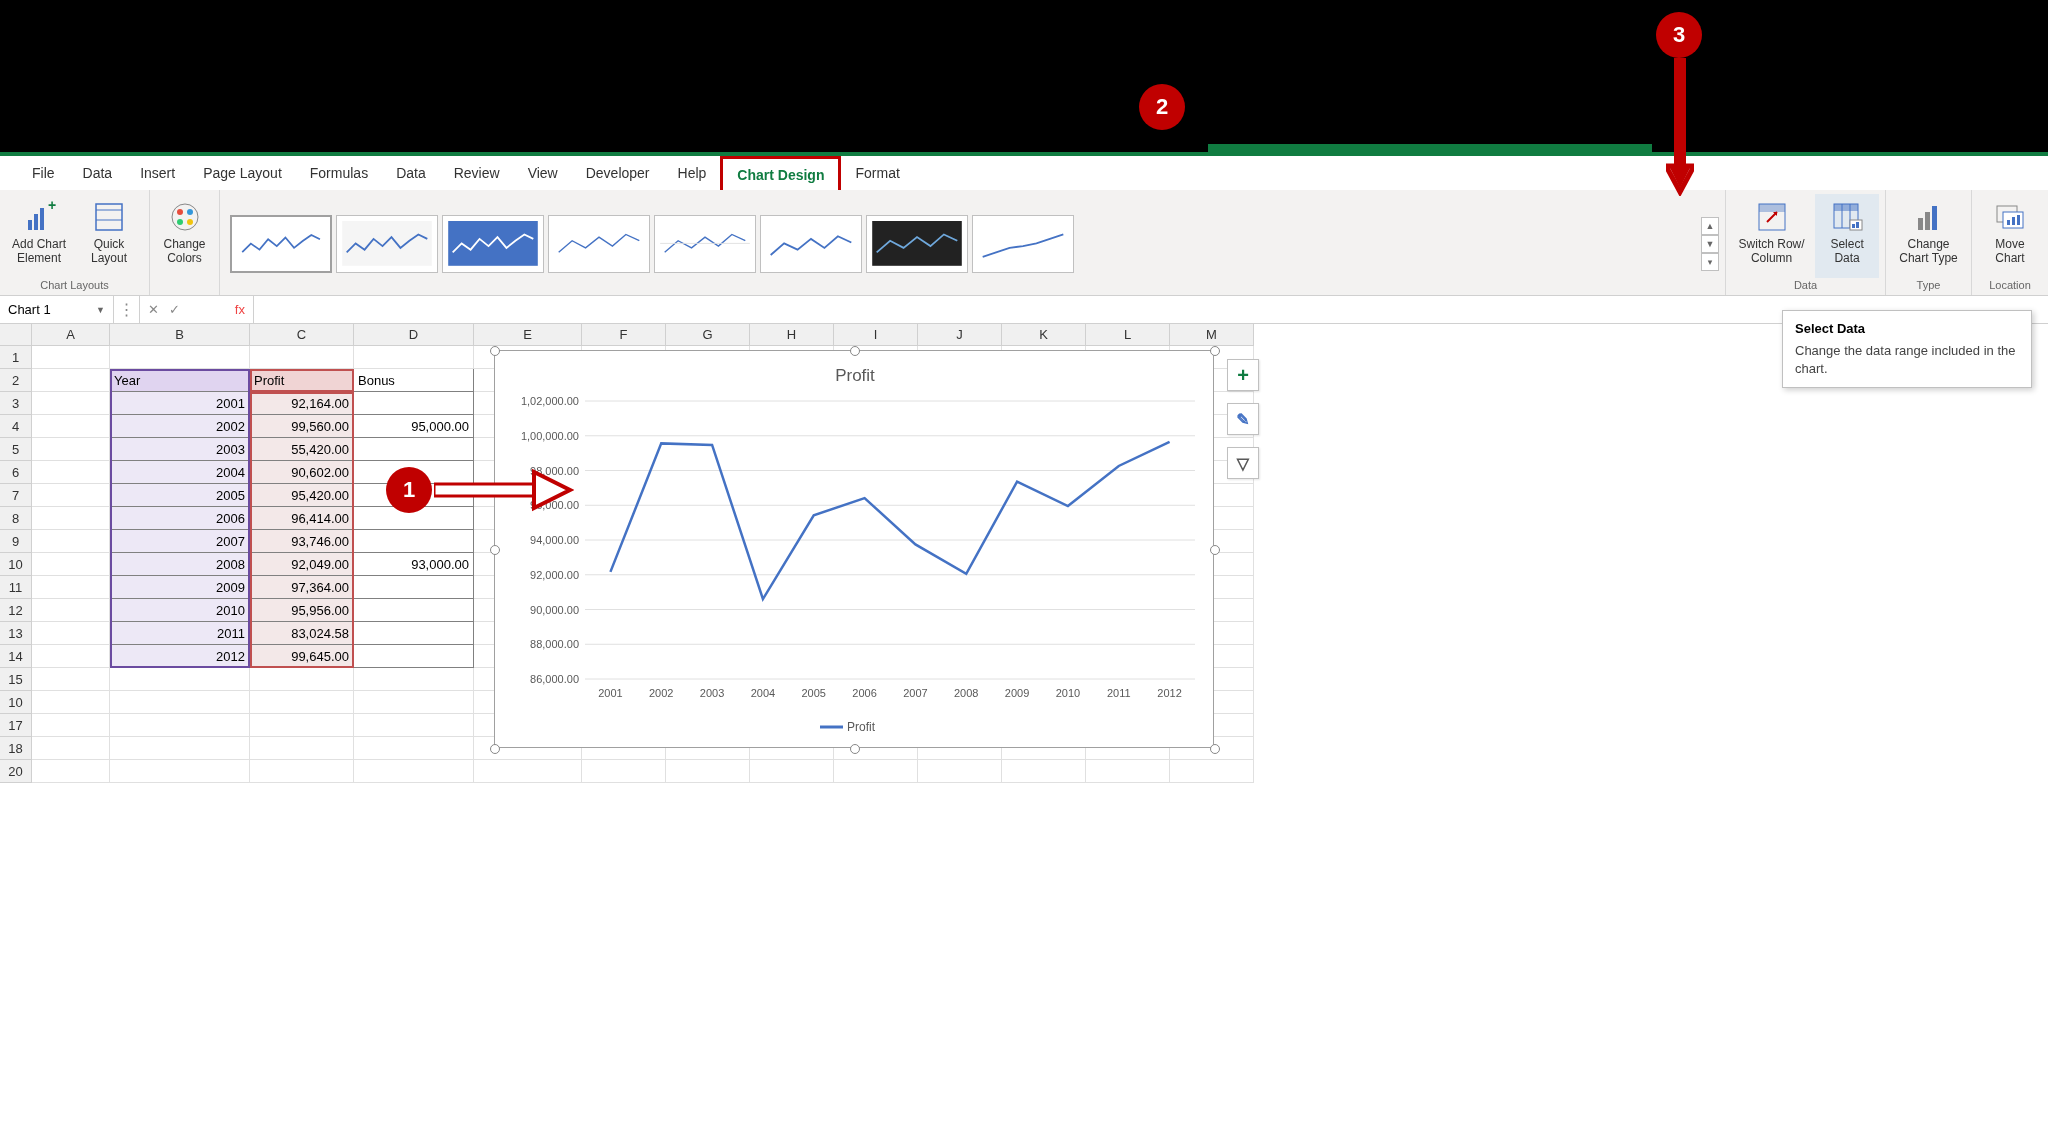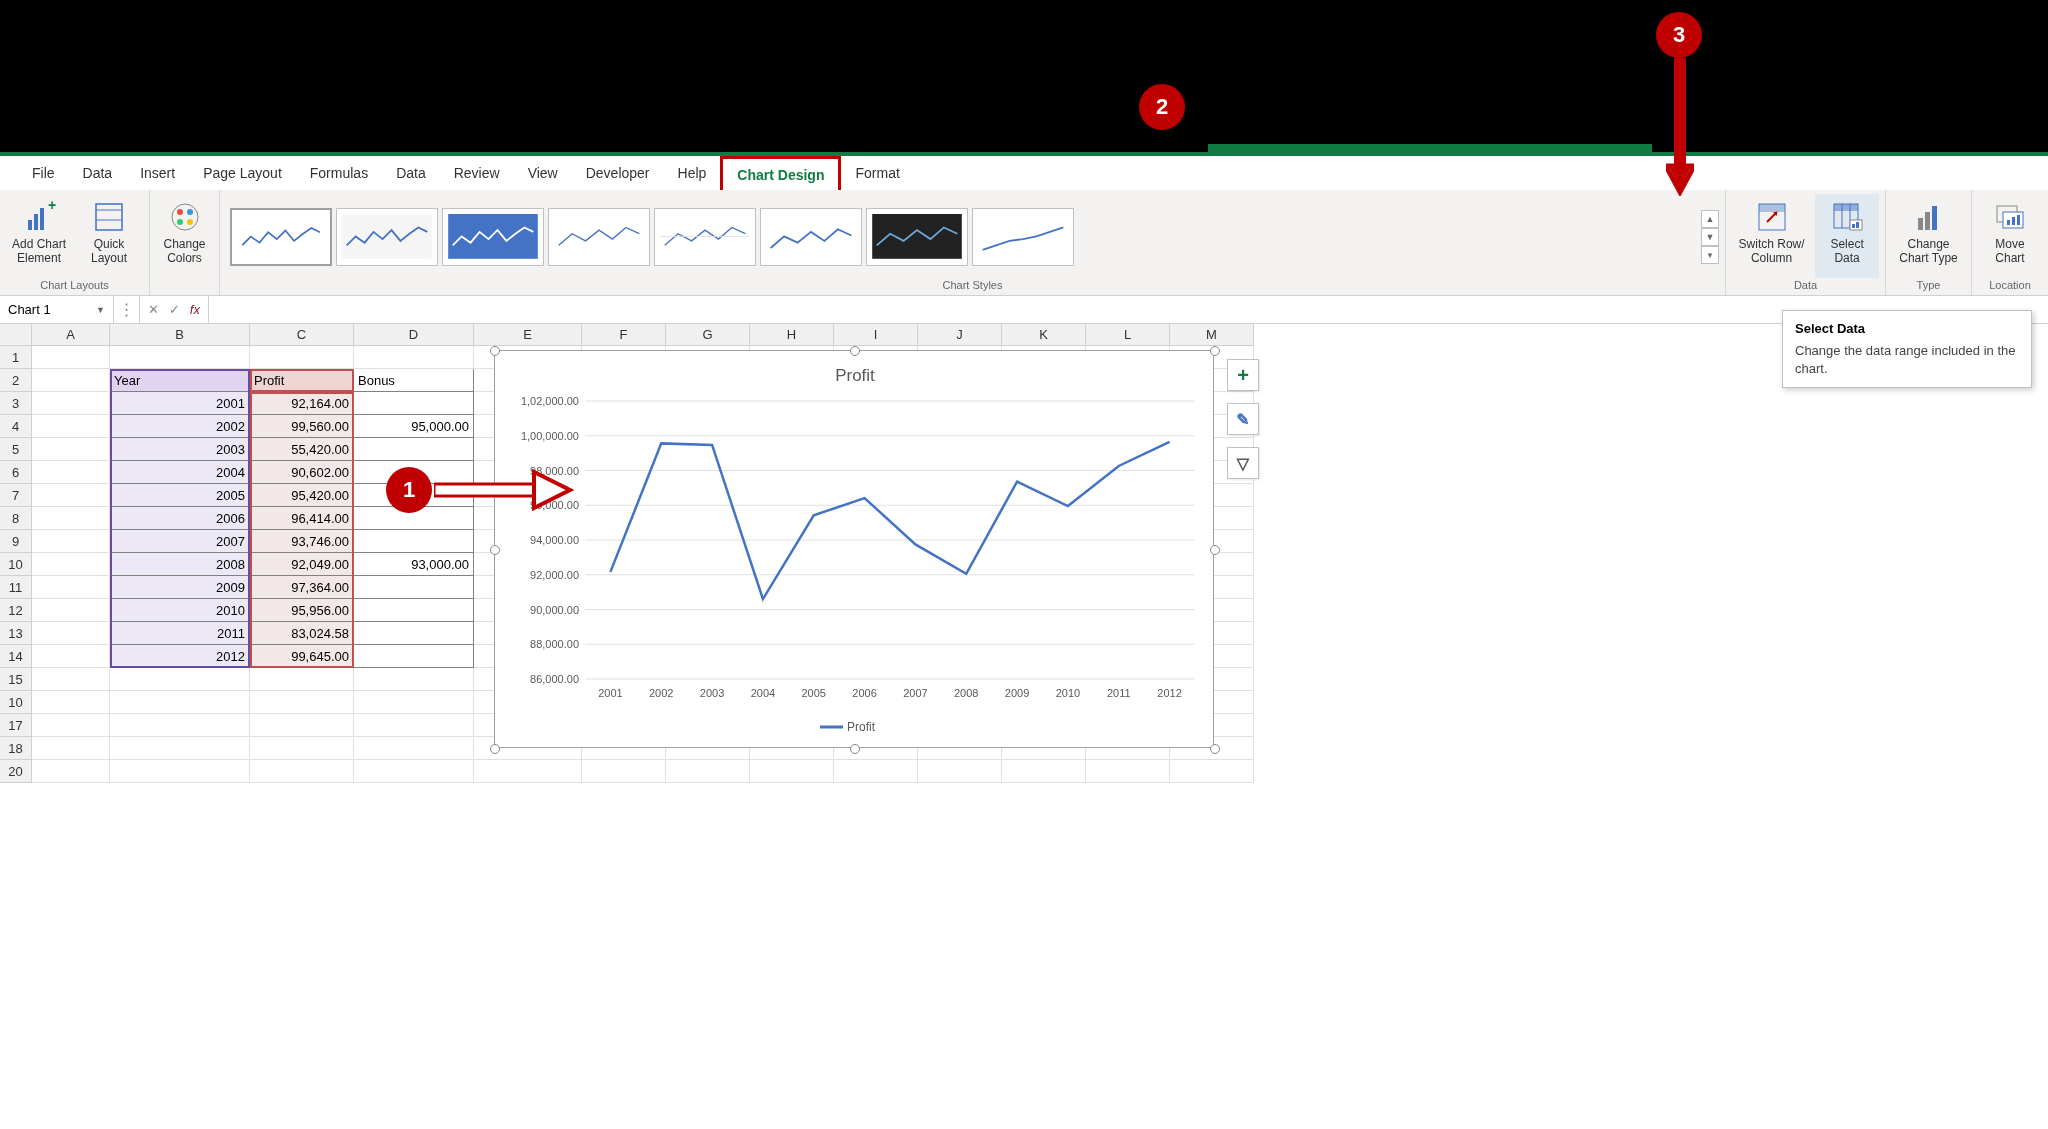--- a/index.html
+++ b/index.html
@@ -38,21 +38,21 @@
 
 .tooltip { position: absolute; right: 16px; top: 310px; width: 250px; background: #fff; border: 1px solid #c0c0c0; box-shadow: 2px 2px 6px rgba(0,0,0,0.2); padding: 10px 12px; z-index: 50; font-size: 13px; }
 .tooltip .tt-title { font-weight: 700; margin-bottom: 6px; }
 .tooltip .tt-body { color: #444; line-height: 1.35; }
 
 
 .formula-bar { display: flex; align-items: center; height: 28px; border-bottom: 1px solid #d0d0d0; background: #fff; }
 .name-box { width: 114px; border-right: 1px solid #d0d0d0; height: 100%; display: flex; align-items: center; padding: 0 8px; font-size: 13px; }
 .name-box .dd { margin-left: auto; font-size: 9px; color: #666; }
 .fx-icons { display: flex; align-items: center; padding: 0 8px; gap: 10px; color: #888; font-size: 13px; border-right: 1px solid #d0d0d0; height: 100%; }
-.fx-icons .fx { font-style: italic; color: #7f1d1d; }
+.fx-icons .fx { color: #ef4444; margin-left: 45px; }
 .formula-input { flex: 1; padding: 0 6px; font-size: 13px; }
 .corner { width: 32px; height: 22px; background: #f0f0f0; border-right: 1px solid #d0d0d0; border-bottom: 1px solid #d0d0d0; }
 .col-headers { display: flex; height: 22px; }
 .col-h { background: #f0f0f0; border-right: 1px solid #d0d0d0; border-bottom: 1px solid #d0d0d0; display: flex; align-items: center; justify-content: center; font-size: 13px; color: #333; }
 .row-headers { display: flex; flex-direction: column; }
 .row-h { width: 32px; height: 23px; background: #f0f0f0; border-right: 1px solid #d0d0d0; border-bottom: 1px solid #d0d0d0; display: flex; align-items: center; justify-content: center; font-size: 13px; color: #333; }
 .grid { position: relative; }
 .cell { position: absolute; border-right: 1px solid #e0e0e0; border-bottom: 1px solid #e0e0e0; font-size: 13px; padding: 0 4px; display: flex; align-items: center; height: 23px; background: #fff; }
 .cell.r { justify-content: flex-end; }
 .table-border { border-right: 1px solid #808080; border-bottom: 1px solid #808080; }
@@ -195,21 +195,20 @@
               <polyline points="5,40 20,35 35,30 50,28 65,25 80,20 95,15" fill="none" stroke="#4472c4" stroke-width="2"></polyline>
             </svg>
           </div>
       </div>
       <div class="gallery-scroll">
         <div>▲</div>
         <div>▼</div>
         <div>▾</div>
       </div>
     </div>
-    <div class="ribbon-group-label">Chart Styles</div>
   </div>
 
   <div class="ribbon-group" style="width:160px">
     <div class="ribbon-group-items">
       <div class="rbtn" style="width:82px">
         <div class="ico">
             <svg width="34" height="34">
               <rect x="4" y="4" width="26" height="26" fill="none" stroke="#4472c4"></rect>
               <rect x="4" y="4" width="26" height="8" fill="#4472c4" opacity="0.4"></rect>
               <path d="M 12 22 L 22 12" stroke="#c00000" stroke-width="2"></path>

